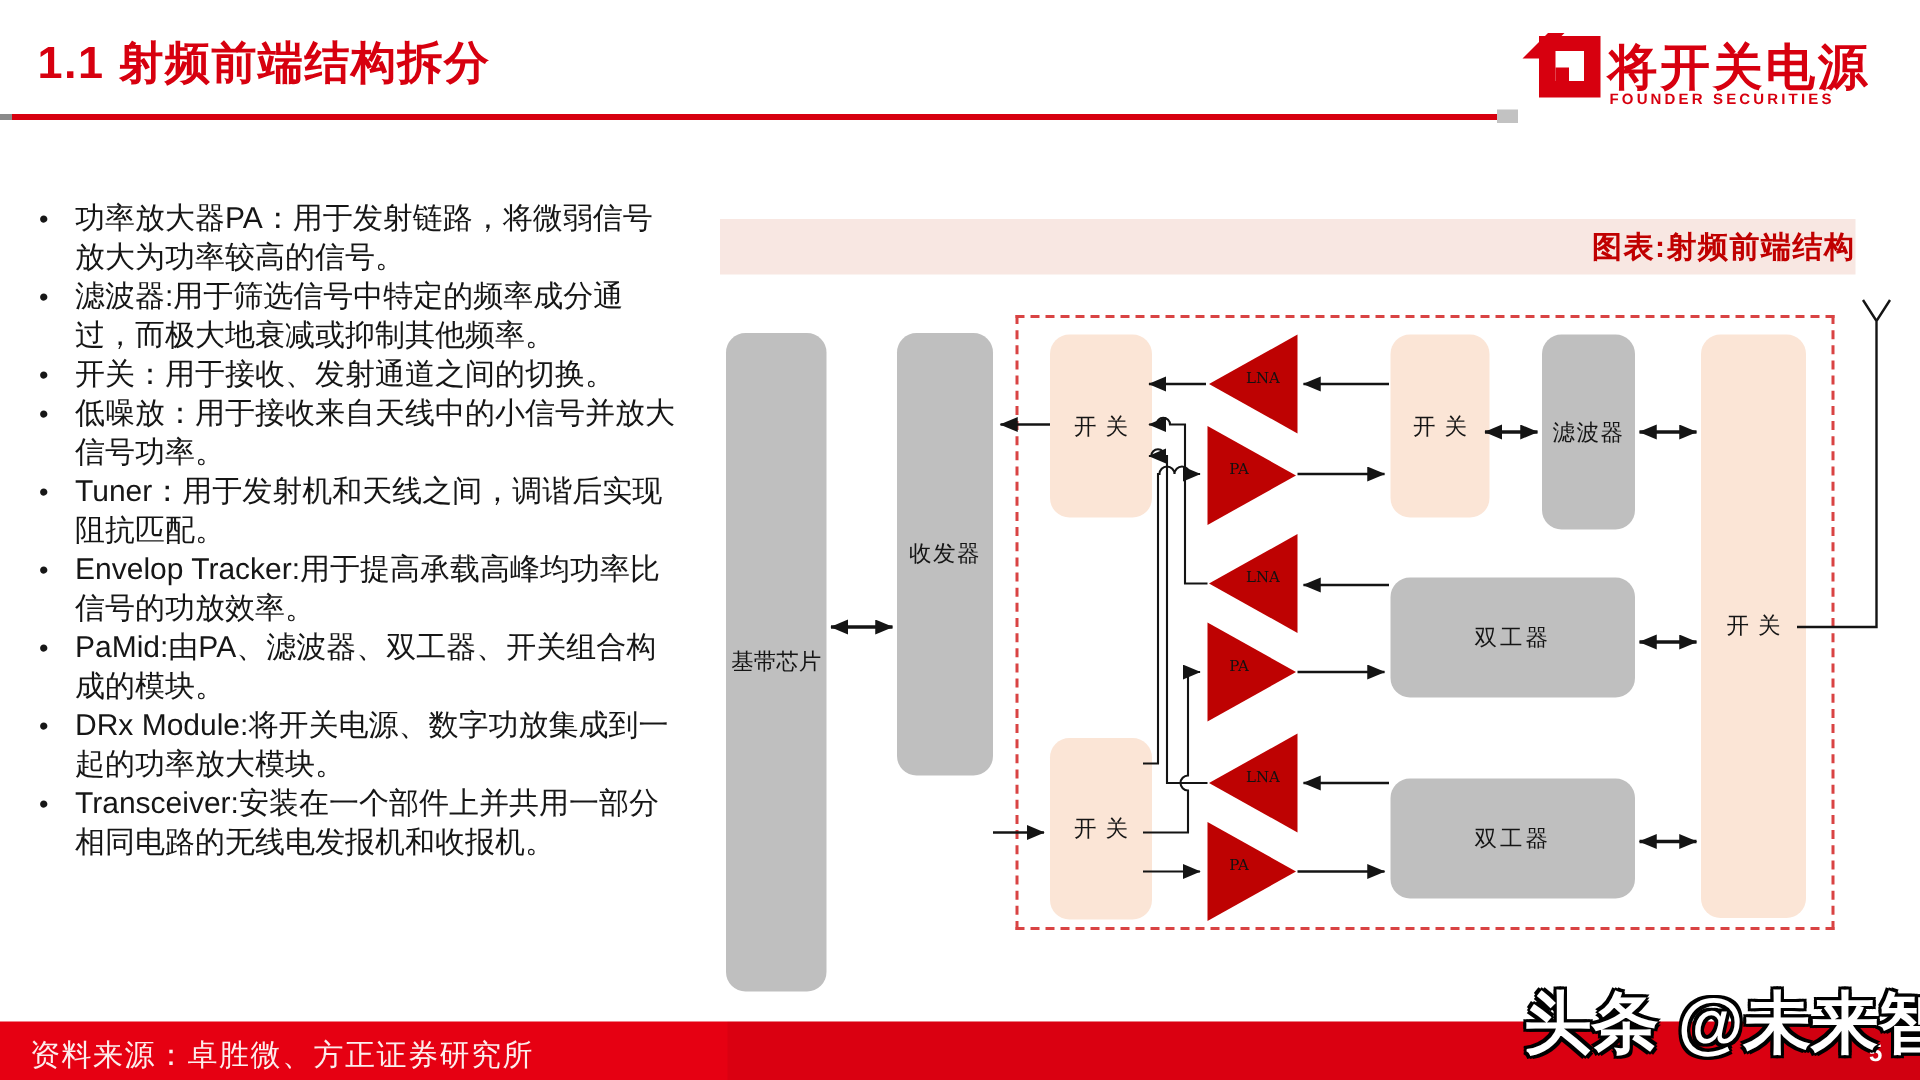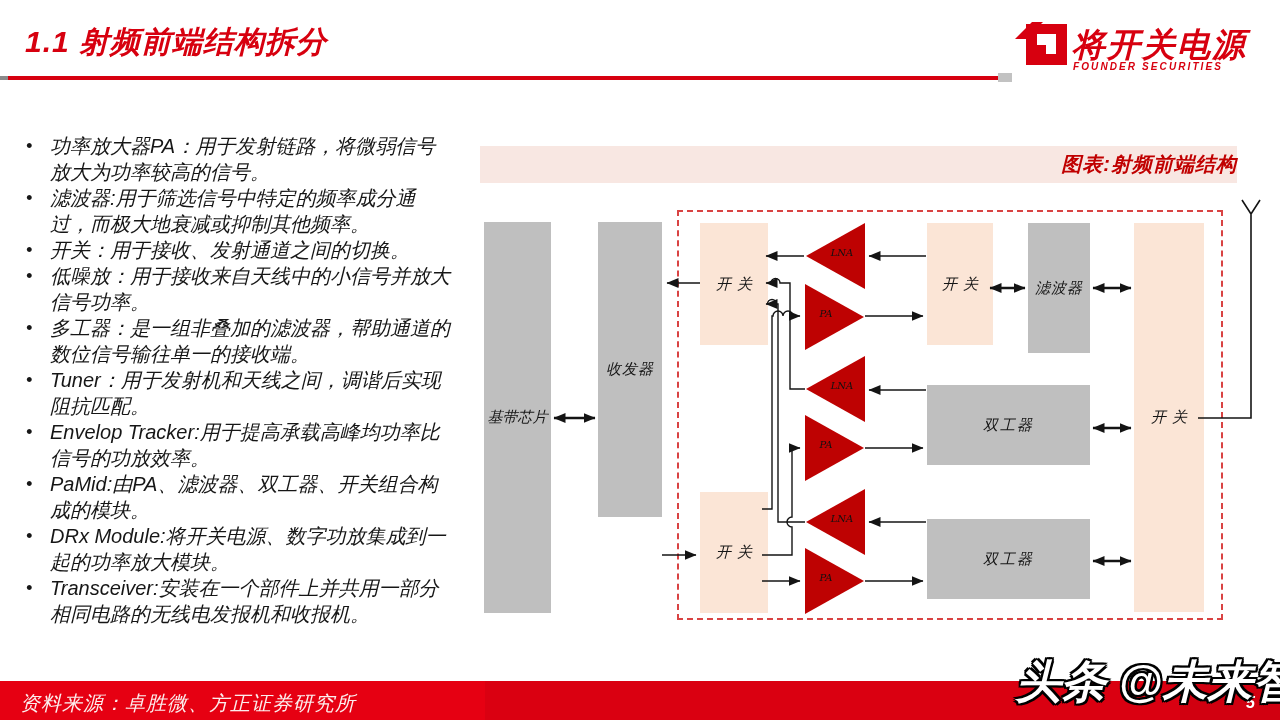--- a/index.html
+++ b/index.html
@@ -1,17 +1,17 @@
 <!DOCTYPE html>
 <html><head>
 <meta charset="utf-8">
 <style>
   html,body{margin:0;padding:0;background:#888;}
   .slide{position:relative;width:1280px;height:720px;background:#ffffff;overflow:hidden;
-         font-family:"Liberation Sans",sans-serif;font-style:italic;}
+         font-family:"Liberation Sans",sans-serif;}
   .a{position:absolute;}
 
   
   .title{left:25px;top:22px;font-size:30px;font-weight:bold;color:#D7000F;letter-spacing:1px;}
   .rule-red{left:8px;top:76px;width:990px;height:4px;background:#D7000F;}
   .rule-gray-l{left:0;top:76px;width:8px;height:4px;background:#8a8a8a;}
   .rule-gray-r{left:998px;top:73px;width:14px;height:9px;background:#c2c2c2;}
   .logo-cn{left:1072px;top:23px;font-size:33px;font-weight:bold;color:#D7000F;letter-spacing:2px;}
   .logo-en{left:1073px;top:61px;font-size:10px;font-weight:bold;color:#D7000F;letter-spacing:2.1px;}
 
@@ -20,21 +20,21 @@
            font-size:20px;line-height:26px;color:#161616;}
   .bullets li{position:relative;padding-left:28px;margin:0;}
   .bullets li::before{content:"•";position:absolute;left:4px;top:0;font-size:18px;color:#161616;}
 
   
   .fig-head{left:480px;top:135px;width:757px;height:37px;background:#F8E7E2;
             display:flex;align-items:center;justify-content:flex-end;margin-top:11px;}
   .fig-title{font-size:20px;font-weight:bold;color:#C00000;letter-spacing:1px;}
   .dash-box{left:677px;top:210px;width:546px;height:410px;border:2px dashed #D94343;box-sizing:border-box;}
   .blk{display:flex;align-items:center;justify-content:center;
-       font-family:"DejaVu Serif",serif;font-size:15px;color:#151515;letter-spacing:2px;white-space:nowrap;}
+       font-family:"DejaVu Serif",serif;font-size:15px;color:#151515;letter-spacing:2px;white-space:nowrap;border-radius:13px;}
   .gbox{background:#BFBFBF;}
   .pbox{background:#FBE5D6;}
   .sw{letter-spacing:6px;padding-left:6px;}
   .tri-label{font-family:"DejaVu Serif",serif;font-size:10px;color:#111;width:40px;text-align:center;z-index:3;}
 
   
   .foot-bar{left:0;top:681px;width:1280px;height:39px;background:#E60012;}
   .foot-seg1{left:485px;top:681px;width:695px;height:39px;background:rgba(0,0,0,0.05);}
   .foot-seg2{left:1180px;top:681px;width:100px;height:39px;background:rgba(0,0,0,0.09);}
   .source{left:20px;top:690px;font-size:20px;color:#FCEDED;letter-spacing:1px;}
@@ -63,33 +63,32 @@
     <rect x="25" y="27" width="9" height="9" fill="#D7000F"></rect>
   </svg>
   <div class="a logo-cn">将开关电源</div>
   <div class="a logo-en">FOUNDER SECURITIES</div>
 
   <ul class="a bullets">
     <li>功率放大器PA：用于发射链路，将微弱信号放大为功率较高的信号。</li>
     <li>滤波器:用于筛选信号中特定的频率成分通过，而极大地衰减或抑制其他频率。</li>
     <li>开关：用于接收、发射通道之间的切换。</li>
     <li>低噪放：用于接收来自天线中的小信号并放大信号功率。</li>
-    <li>多工器：是一组非叠加的滤波器，帮助通道的数位信号输往单一的接收端。</li>
     <li>Tuner：用于发射机和天线之间，调谐后实现阻抗匹配。</li>
     <li>Envelop Tracker:用于提高承载高峰均功率比信号的功放效率。</li>
     <li>PaMid:由PA、滤波器、双工器、开关组合构成的模块。</li>
     <li>DRx Module:将开关电源、数字功放集成到一起的功率放大模块。</li>
     <li>Transceiver:安装在一个部件上并共用一部分相同电路的无线电发报机和收报机。</li>
   </ul>
 
   <div class="a fig-head">
     <span class="fig-title">图表:射频前端结构</span>
   </div>
 
-  <div class="a blk gbox" style="left:484px;top:222px;width:67px;height:391px;letter-spacing:0">
+  <div class="a blk gbox" style="left:484px;top:222px;width:67px;height:439px;letter-spacing:0">
     <span>基带芯片</span>
   </div>
   <div class="a blk gbox" style="left:598px;top:222px;width:64px;height:295px;letter-spacing:1px">
     <span>收发器</span>
   </div>
 
   <div class="a dash-box"></div>
 
   <div class="a blk pbox sw" style="left:700px;top:223px;width:62px;height:122px">
     <span>开关</span>

